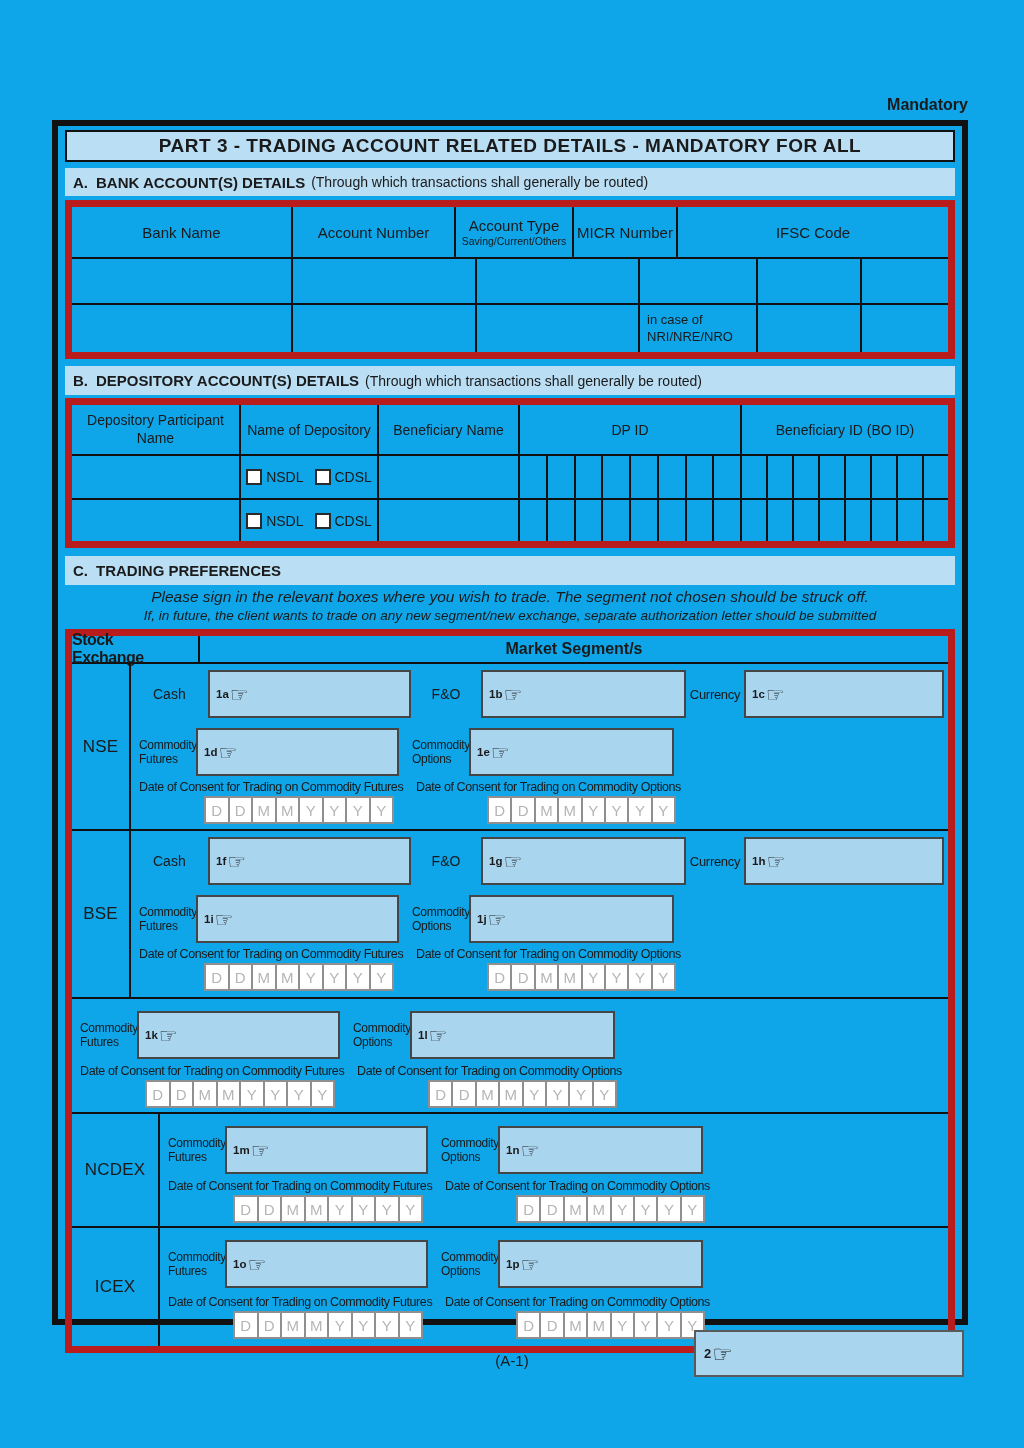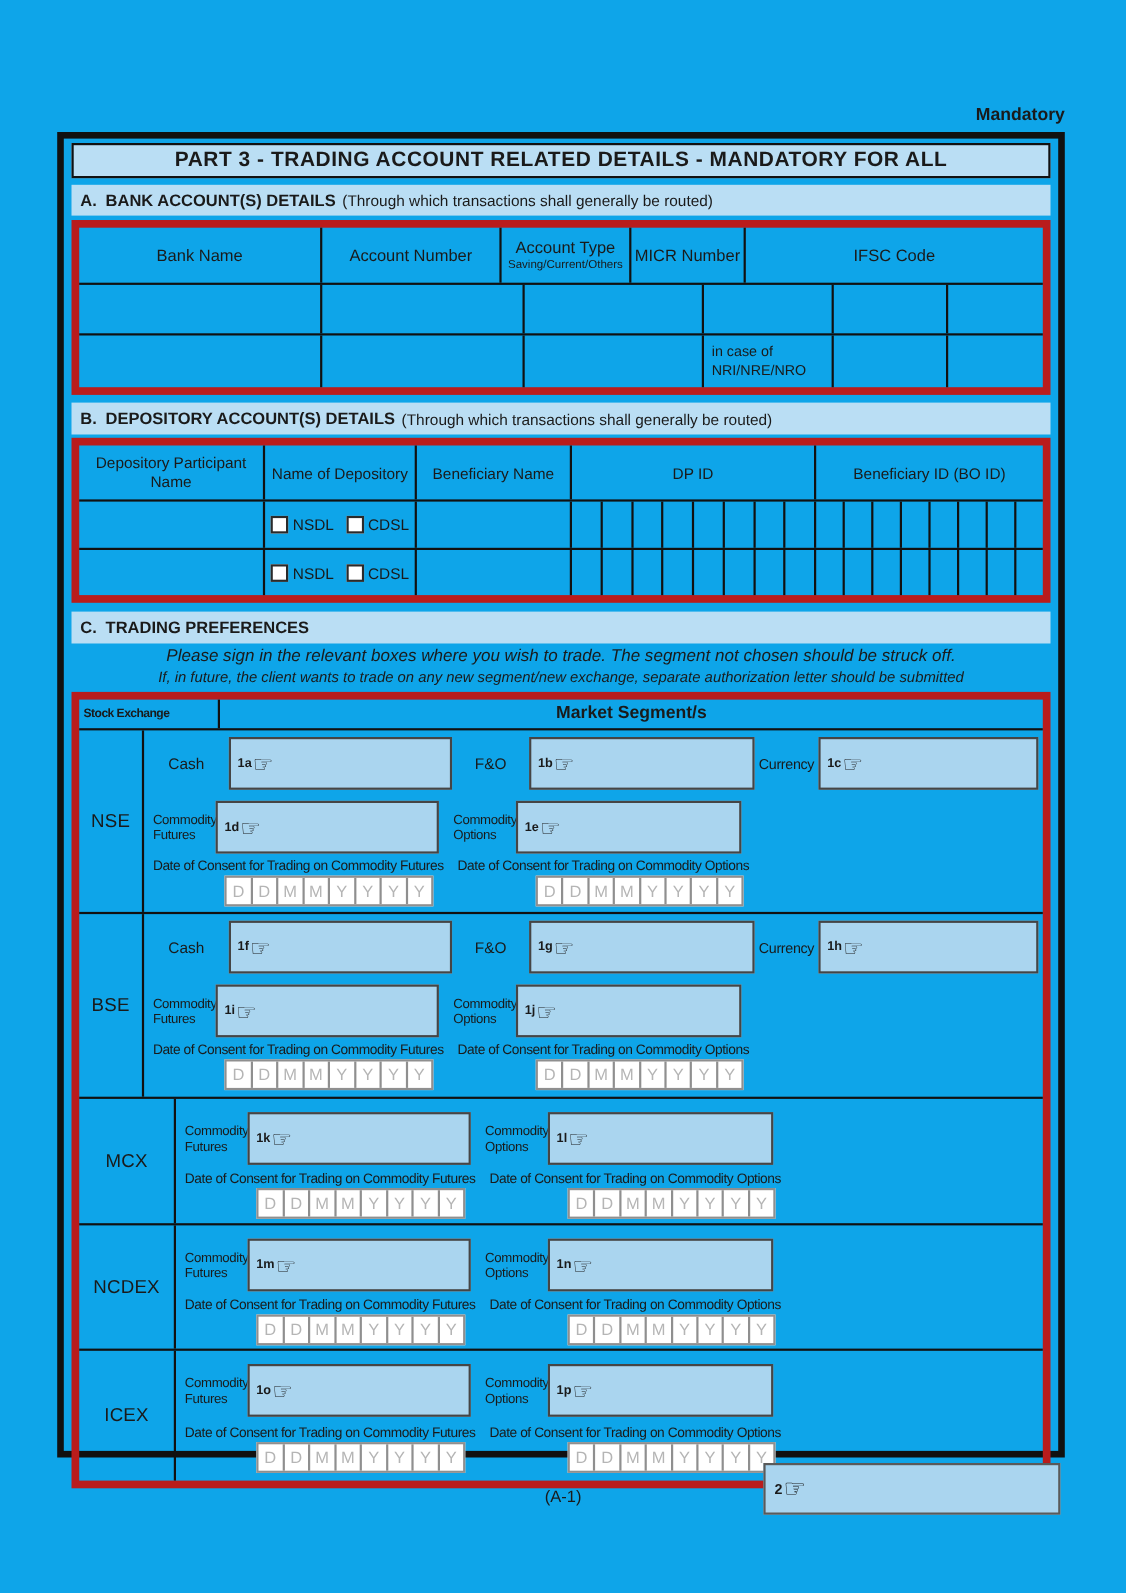--- a/index.html
+++ b/index.html
@@ -49,21 +49,21 @@
   .id-cell:first-child { border-left:none; }
 
   
   .notes { height:44px; padding-top:3px; }
   .note1 { text-align:center; font-style:italic; font-size:15.5px; }
   .note2 { text-align:center; font-style:italic; font-size:13.5px; margin-top:2px; }
 
   
   .trade .head { height:26px; }
   .ex-col { width:86px; }
-  .trade .head .ex-col { font-weight:bold; font-size:11px; letter-spacing:-.5px; }
+  .trade .head .ex-col { font-weight:bold; font-size:16px; letter-spacing:-.5px; }
   .seg-col { flex:1; }
   .trade .head .seg-col { font-weight:bold; font-size:16px;margin-left:40px; }
   .ex-name { width:86px; font-size:17px; letter-spacing:.2px; }
   .seg-area { flex:1; display:block; padding:0; }
   .row-nse,.row-bse { height:167px; }
   .row-bse { height:168px; }
   .row-mcx { height:115px; } .row-ncdex { height:114px; } .row-icex { height:120px; }
 
   .seg-line { display:flex; align-items:center; }
   .line1 { margin-top:6px;margin-left:12px; }
@@ -364,21 +364,20 @@
                 <span class="dg-cell">Y</span>
                 <span class="dg-cell">Y</span>
                 <span class="dg-cell">Y</span>
                 <span class="dg-cell">Y</span>
               </div>
           </div>
         </div>
       </div>
 
       <div class="tr row-mcx">
-        <div class="td ex-name">MCX</div>
         <div class="td seg-area">
           <div class="seg-line line2-only">
             <span class="lbl-com">Commodity Futures</span>
             <div class="sigbox sb1">
               <span class="sig-num">1k</span>
               <span class="hand">☞</span>
             </div>
             <span class="lbl-com2">Commodity Options</span>
             <div class="sigbox sb2">
               <span class="sig-num">1l</span>

